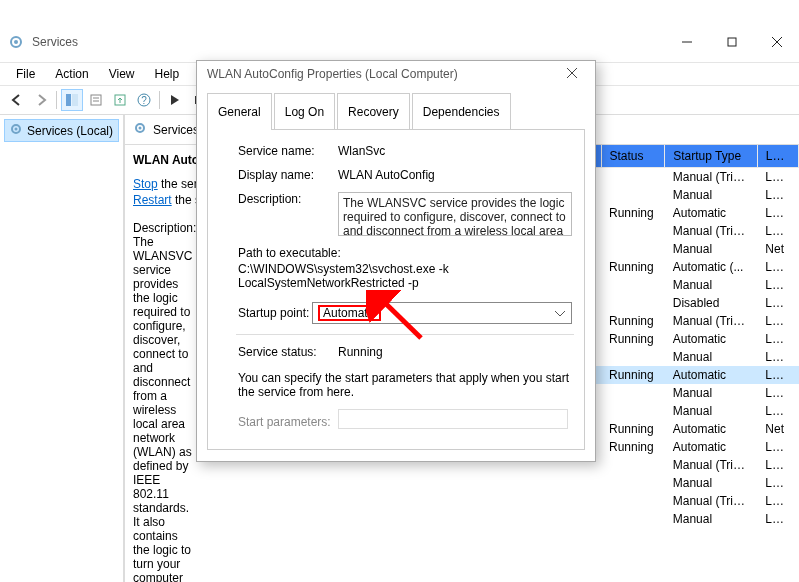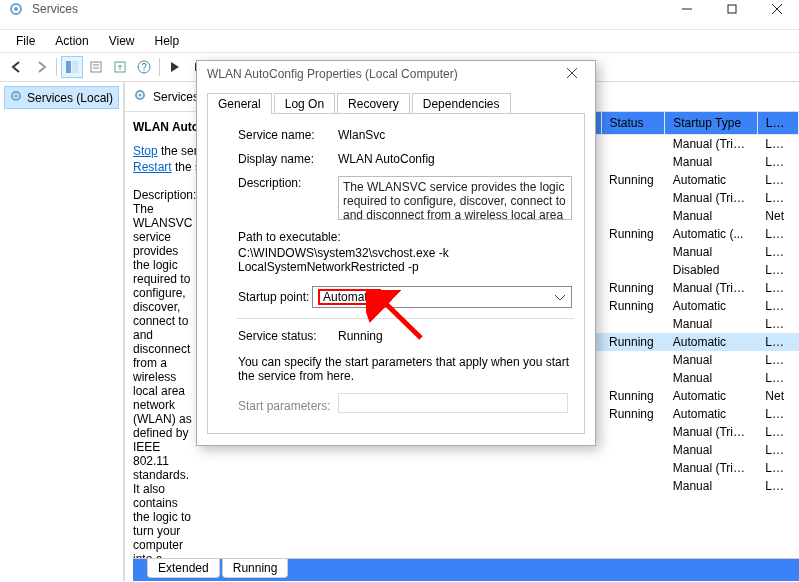--- a/index.html
+++ b/index.html
@@ -13,20 +13,21 @@
       overflow: hidden;
       position: relative;
       color: #000;
     }
     .title-bar {
       height: 30px;
       display: flex;
       align-items: center;
       padding: 0 0 12px 8px;
       border-bottom: 1px solid #e5e5e5;
+      margin-top: 33px;
     }
     .title-bar .app-icon {
       width: 16px; height: 16px; margin-right: 8px;
     }
     .title-bar .title { flex: 1; color: #555; }
     .win-controls { display: flex; }
     .win-btn {
       width: 45px; height: 28px;
       display: flex; align-items: center; justify-content: center;
       color: #222;
@@ -168,21 +169,21 @@
       display:flex;align-items:center;
       color:#555;
     }
     .dialog-title .t { flex:1; }
     .dialog-close { width: 26px; text-align:center; color:#444;}
     .dialog-tabs {
       display:flex;
       padding: 6px 10px 0 10px;
     }
     .dtab {
-      padding: 3px 10px;
+      padding: 11px 10px;
       border:1px solid #ccc;
       border-bottom:none;
       margin-right:2px;
       background:#fff;
       font-size:12px;
     }
     .dtab.active {
       background:#fff;
       position:relative;
       z-index:2;

